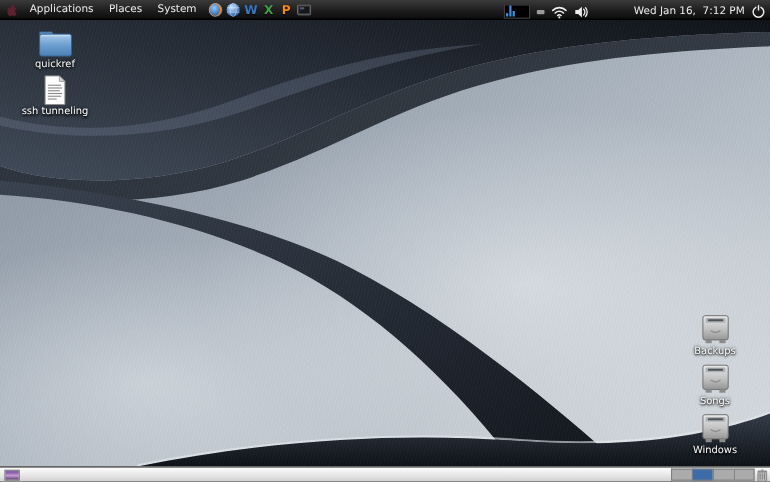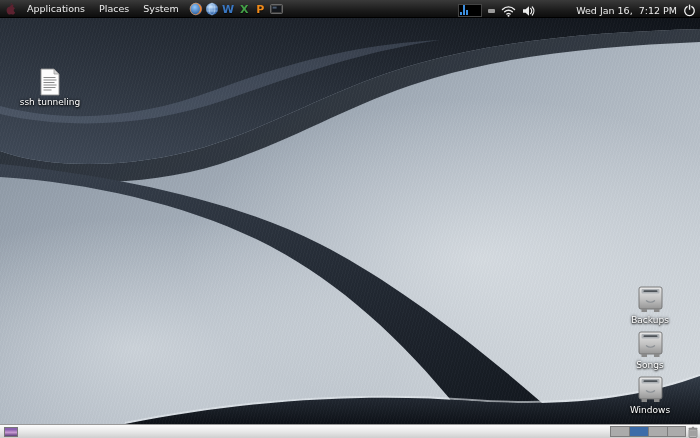--- a/index.html
+++ b/index.html
@@ -194,20 +194,28 @@
       <path d="M0,152 C110,162 225,186 305,226 C385,265 470,330 545,400" fill="none" stroke="#e2e8ee" stroke-width="2" opacity="0.5"></path>
 
       <path d="M0,146 C120,158 238,184 320,226 C402,268 490,338 566,406 L470,406 C408,326 342,266 270,228 C195,189 96,165 0,159 Z" fill="url(#diagGrad)"></path>
 
       <path d="M125,405 C250,380 370,374 472,382 C570,389 642,378 700,357" fill="none" stroke="#e8edf2" stroke-width="2" opacity="0.6"></path>
 
       <path d="M125,406 C250,381 370,375 472,383 C570,390 642,379 700,358 L700,406 Z" fill="url(#waveGrad)"></path>
     </svg>
     <div class="texture"></div>
 
+    <div class="desk-icon" style="left:14px; top:8px;">
+      <svg class="ic" width="33" height="27" viewBox="0 0 33 27">
+        <path d="M2,3 h11 l2.5,3 h-13.5 Z" fill="#5d92c6" stroke="#36618f" stroke-width="0.8"></path>
+        <rect x="2" y="5" width="29" height="20" rx="2" fill="url(#folderGrad)" stroke="#36618f" stroke-width="0.9"></rect>
+        <path d="M3.5,6.5 h26" stroke="#d5e7f5" stroke-width="1" opacity="0.8"></path>
+      </svg>
+      <div class="desk-label">quickref</div>
+    </div>
 
     <div class="desk-icon" style="left:14px; top:50px;">
       <svg class="ic" width="22" height="28" viewBox="0 0 22 28">
         <path d="M2,1 h13 l5,5 v21 h-18 Z" fill="#fdfdfd" stroke="#8f8f8f" stroke-width="0.9"></path>
         <path d="M15,1 l5,5 h-5 Z" fill="#d6d6d6" stroke="#8f8f8f" stroke-width="0.7"></path>
         <g fill="#8a8a8a">
           <rect x="4.5" y="9" width="12" height="1"></rect>
           <rect x="4.5" y="11.5" width="13" height="1"></rect>
           <rect x="4.5" y="14" width="11" height="1"></rect>
           <rect x="4.5" y="16.5" width="13" height="1"></rect>

